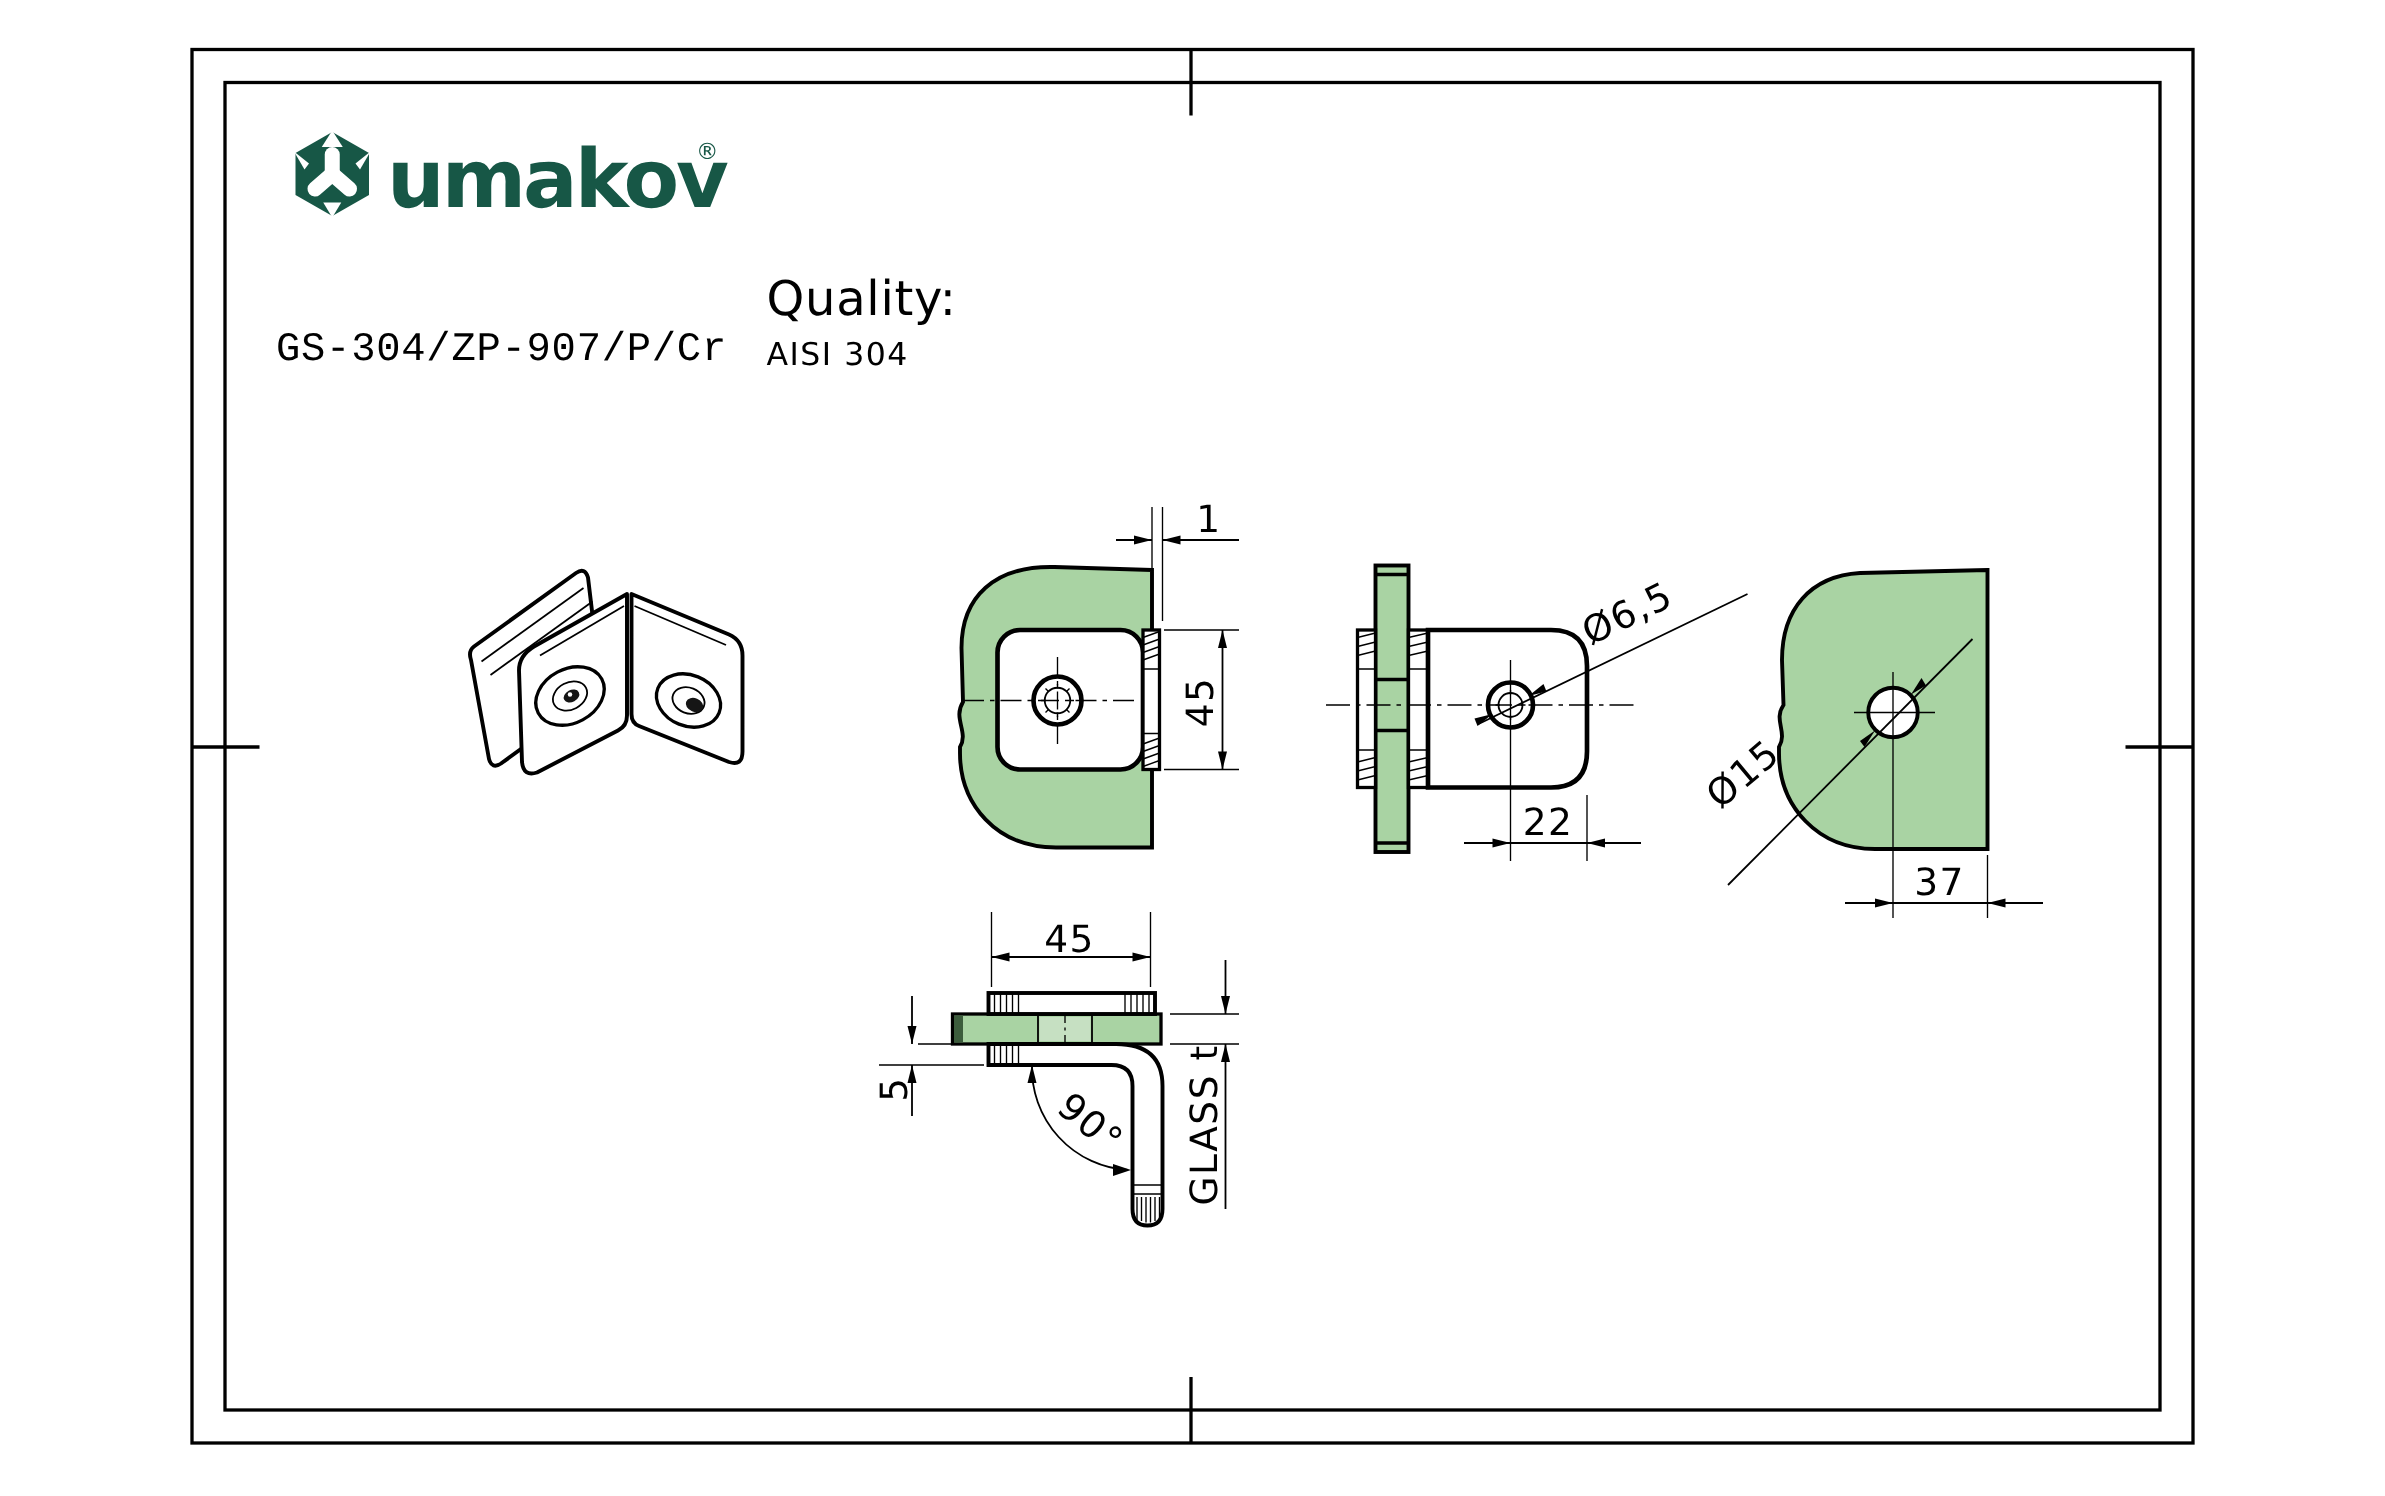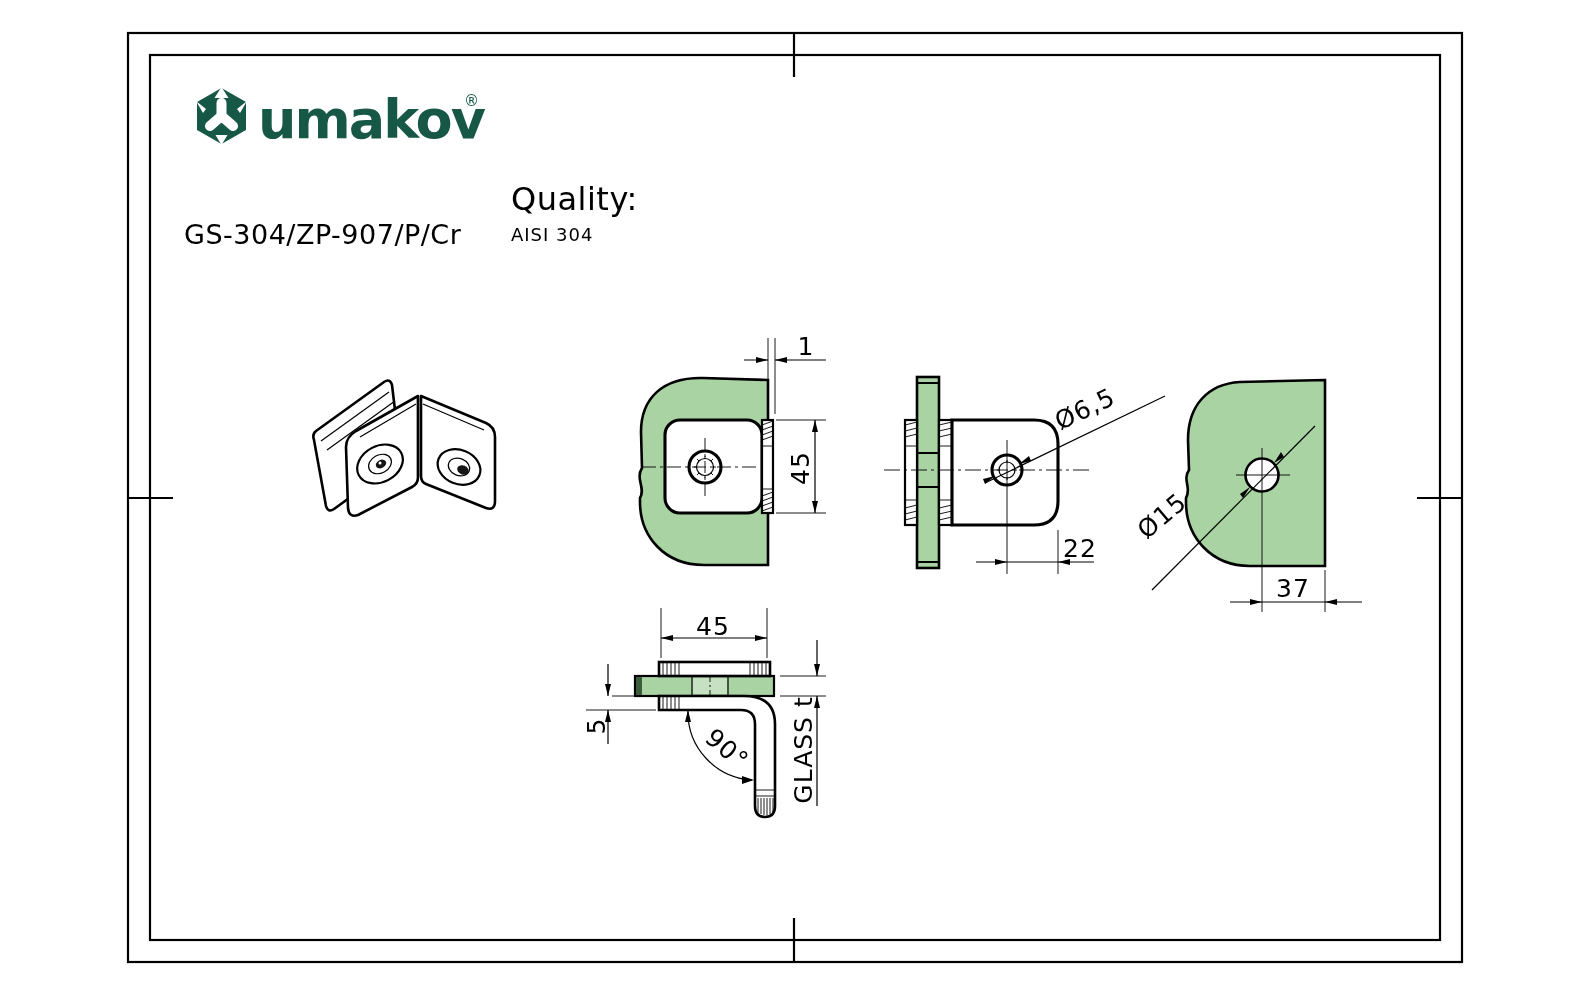--- a/index.html
+++ b/index.html
@@ -13,23 +13,23 @@
   .glass{fill:var(--glass-green);}
   .glassL{fill:var(--glass-green-light);}
   .glassD{fill:var(--glass-green-dark);}
   .arrow{fill:var(--line);stroke:none;}
   .rj{stroke-linejoin:round;stroke-linecap:round;}
   .lbl{position:absolute;color:#000;white-space:nowrap;transform:translate(-50%,-50%);}
   .dim{font-size:25px;letter-spacing:1px;}
   .r-90{transform:translate(-50%,-50%) rotate(-90deg);}
   .brand{font-weight:700;color:var(--brand-green);font-size:54px;letter-spacing:-2px;transform:none;text-align:right;}
   .reg{color:var(--brand-green);font-size:15px;transform:none;}
-  .pn{font-size:27px;letter-spacing:.5px;transform:none;}
+  .pn{font-size:27px;letter-spacing:.5px;transform:none;font-family:Liberation Mono, monospace;}
   .ql{font-size:32px;letter-spacing:.5px;transform:none;}
-  .qv{font-size:18px;letter-spacing:1px;transform:none;text-align:center;}
+  .qv{font-size:21px;letter-spacing:1px;transform:none;text-align:center;}
 </style>
 </head>
 <body style="--brand-green: #175746; --glass-green: #a9d3a3; --glass-green-light: #c6e0c2; --glass-green-dark: #3c5c3c; --line: #000000;">
 
 <div class="canvas">
 
 <svg width="1590" height="997" viewBox="0 0 1590 997">
 
   <g>
     <rect class="ln w2" x="128" y="33" width="1334" height="929"></rect>
@@ -218,21 +218,21 @@
 
 <span class="lbl brand" style="left:258px;top:88px">umakov</span>
 <span class="lbl reg" style="left:464px;top:92px">®</span>
 <span class="lbl pn" style="left:184px;top:219px">GS-304/ZP-907/P/Cr</span>
 <span class="lbl ql" style="left:511px;top:180px">Quality:</span>
 <span class="lbl qv" style="left:511px;top:224px">AISI 304</span>
 
 <span class="lbl dim" style="left:806px;top:346px">1</span>
 <span class="lbl dim r-90" style="left:800px;top:468px">45</span>
 <span class="lbl dim" style="left:1085px;top:409px;transform:translate(-50%,-50%) rotate(-26deg)">Ø6,5</span>
-<span class="lbl dim" style="left:1080px;top:548px">22</span>
+<span class="lbl dim" style="left:1032px;top:548px">22</span>
 <span class="lbl dim" style="left:1162px;top:516px;transform:translate(-50%,-50%) rotate(-40deg)">Ø15</span>
 <span class="lbl dim" style="left:1293px;top:588px">37</span>
 <span class="lbl dim" style="left:713px;top:626px">45</span>
 <span class="lbl dim r-90" style="left:596px;top:726px">5</span>
 <span class="lbl dim" style="left:727px;top:749px;transform:translate(-50%,-50%) rotate(40deg)">90°</span>
 <span class="lbl dim r-90" style="left:803px;top:750px">GLASS t</span>
 
 </div>
 
 </body></html>

